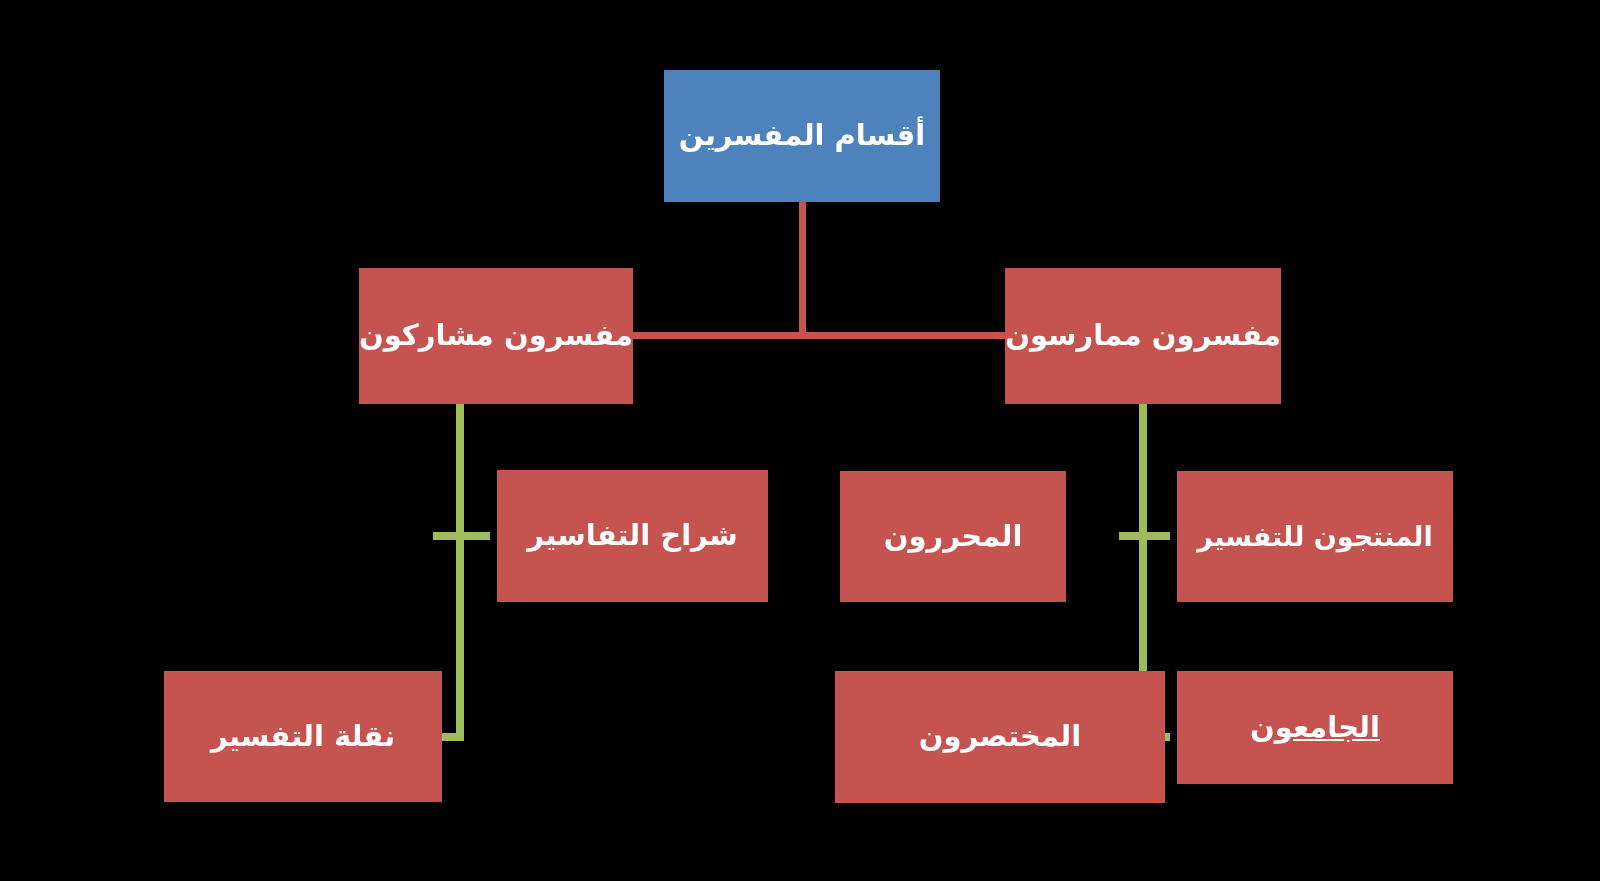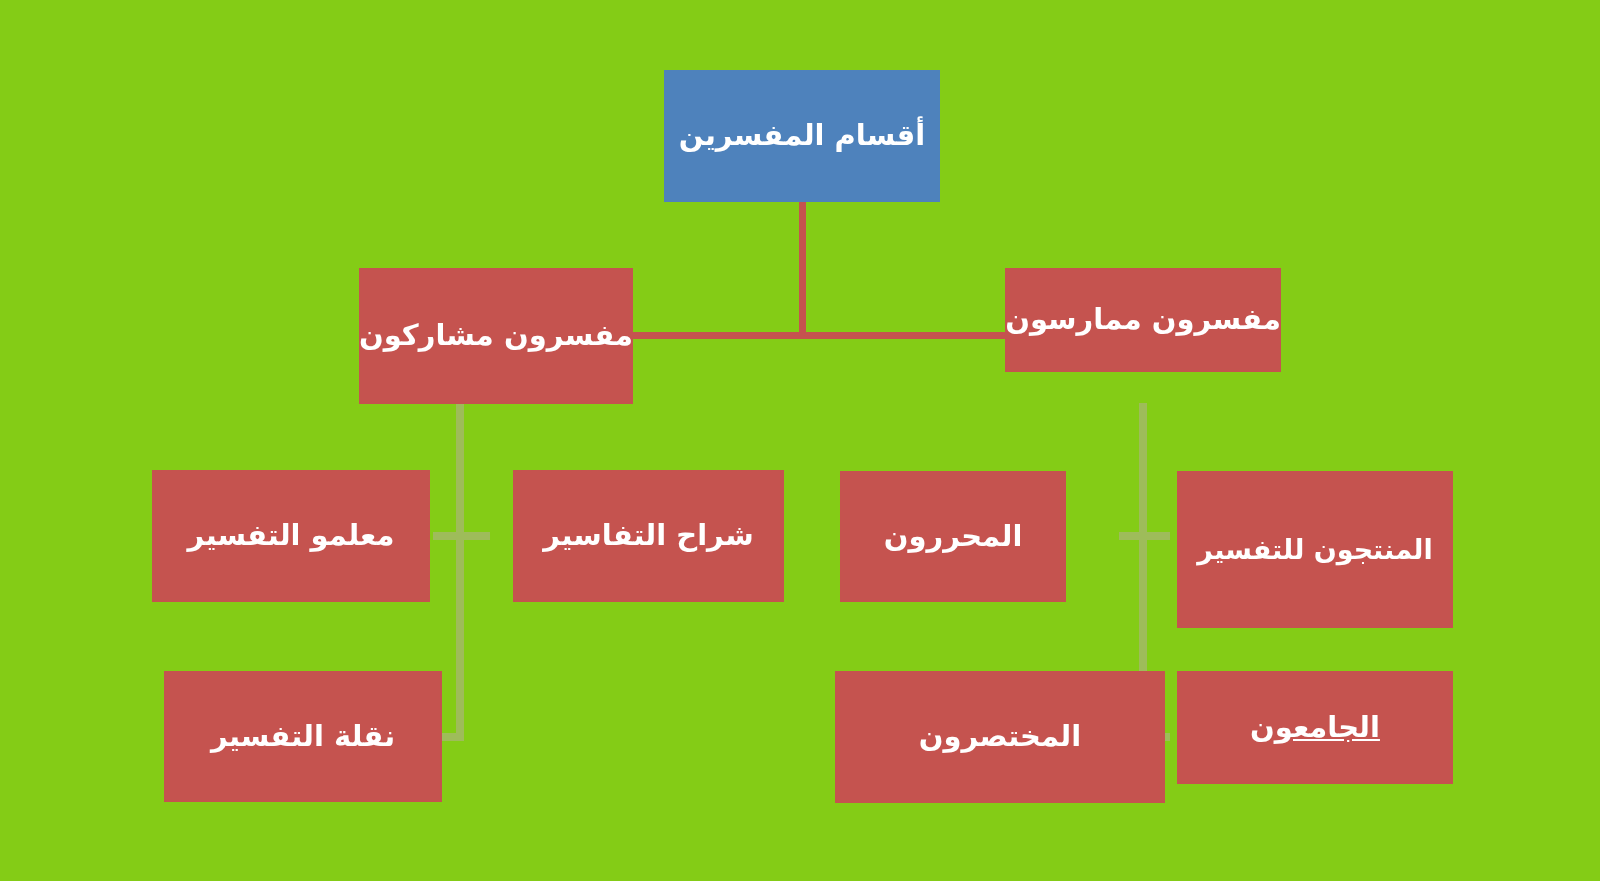--- a/index.html
+++ b/index.html
@@ -4,21 +4,21 @@
 <style>
   html, body {
     margin: 0;
     padding: 0;
     background: #ffffff;
   }
   .canvas {
     position: relative;
     width: 1600px;
     height: 881px;
-    background: #84cc16;
+    background: #000000;
     overflow: hidden;
     font-family: "DejaVu Sans", sans-serif;
   }
   .node {
     position: absolute;
     display: flex;
     align-items: center;
     justify-content: center;
     color: #ffffff;
     font-weight: bold;
@@ -47,24 +47,23 @@
   <div class="conn green" style="left:433px; top:532px; width:57px; height:8px;"></div>
   <div class="conn green" style="left:434px; top:733px; width:30px; height:8px;"></div>
 
   <div class="conn green" style="left:1139px; top:403px; width:8px; height:338px;"></div>
   <div class="conn green" style="left:1119px; top:532px; width:51px; height:8px;"></div>
   <div class="conn green" style="left:1117px; top:733px; width:53px; height:8px;"></div>
 
   <div class="node blue" style="left:664px; top:70px; width:276px; height:132px;">أقسام المفسرين</div>
 
   <div class="node red" style="left:323px; top:268px; width:274px; height:136px;margin-left:36px;">مفسرون مشاركون</div>
-  <div class="node red" style="left:1005px; top:268px; width:276px; height:104px;">مفسرون ممارسون</div>
+  <div class="node red" style="left:1005px; top:268px; width:276px; height:136px;">مفسرون ممارسون</div>
 
-  <div class="node red" style="left:497px; top:470px; width:271px; height:132px;margin-left:16px;">شراح التفاسير</div>
-  <div class="node red" style="left:152px; top:470px; width:278px; height:132px;">معلمو التفسير</div>
+  <div class="node red" style="left:497px; top:470px; width:271px; height:132px;">شراح التفاسير</div>
   <div class="node red" style="left:164px; top:671px; width:278px; height:131px;">نقلة التفسير</div>
 
-  <div class="node red long" style="left:1177px; top:471px; width:276px; height:157px;">المنتجون للتفسير</div>
+  <div class="node red long" style="left:1177px; top:471px; width:276px; height:131px;">المنتجون للتفسير</div>
   <div class="node red" style="left:840px; top:471px; width:226px; height:131px;">المحررون</div>
   <div class="node red" style="left:1177px; top:671px; width:276px; height:113px;text-decoration:underline;">الجامعون</div>
   <div class="node red" style="left:835px; top:671px; width:330px; height:132px;">المختصرون</div>
 
 </div>
 
 </body></html>

